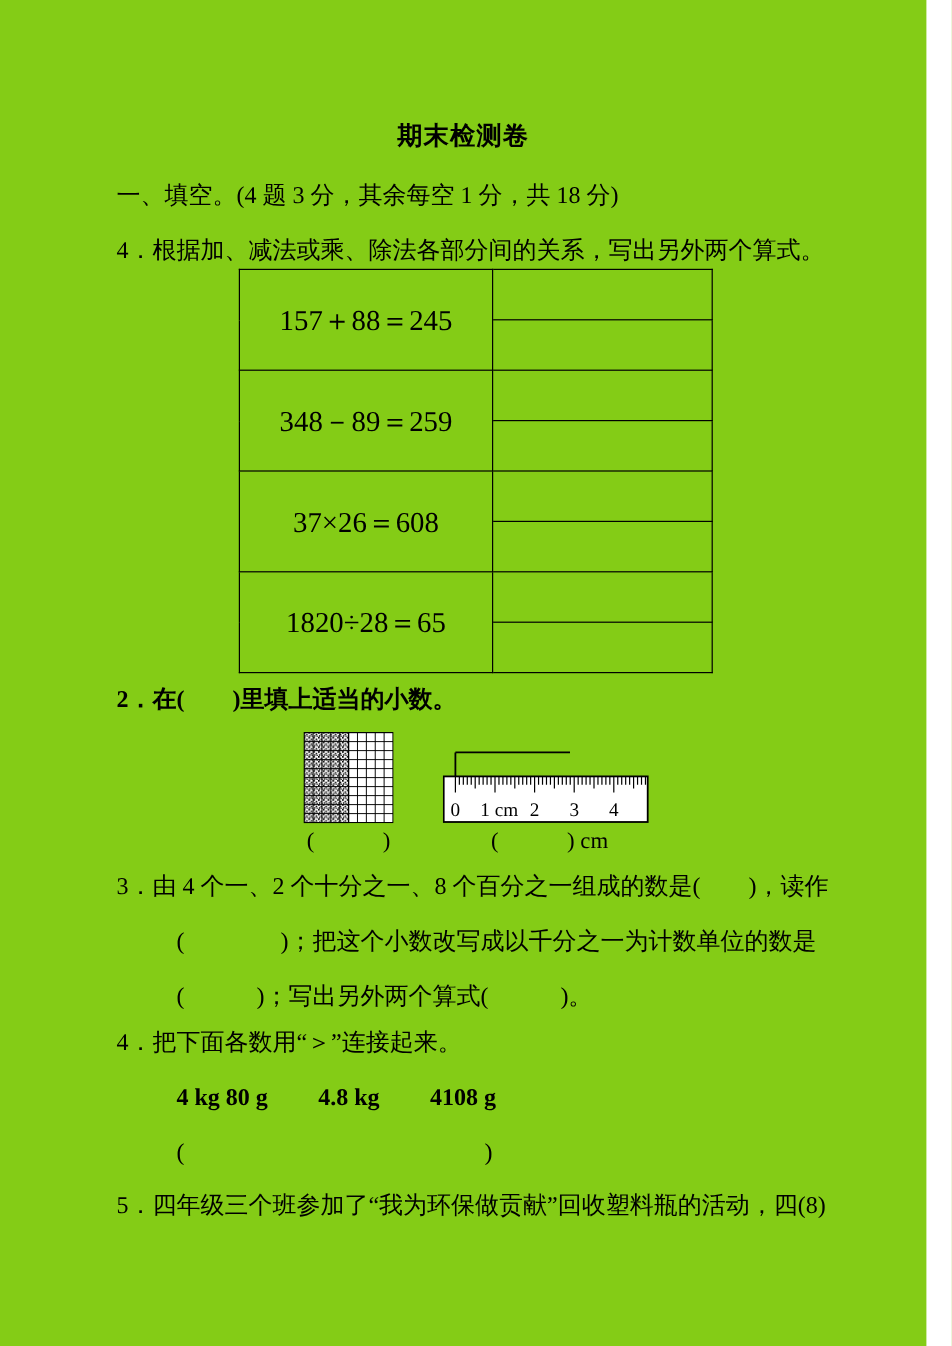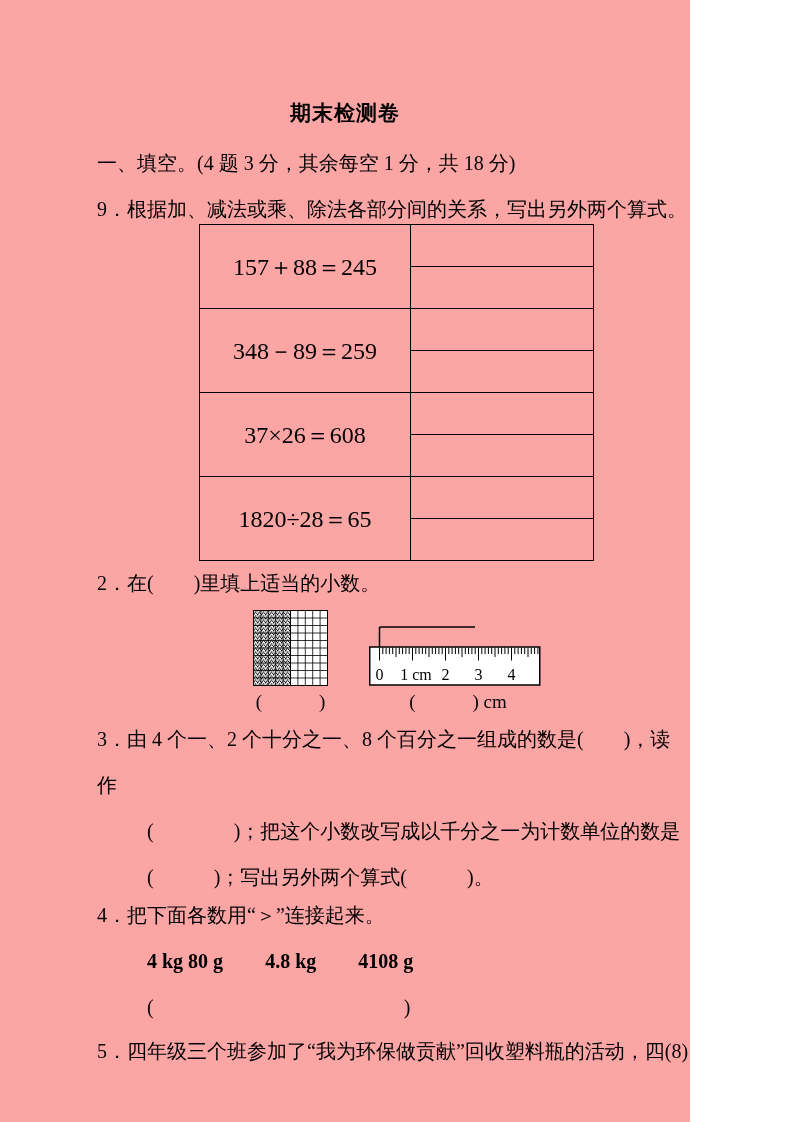--- a/index.html
+++ b/index.html
@@ -3,23 +3,23 @@
 <meta charset="utf-8">
 <style>
   html,body{margin:0;padding:0;background:#fff;}
   body{
     font-family:"Liberation Serif","DejaVu Serif",serif;
     color:#000;
     -webkit-font-smoothing:antialiased;
   }
   .page{
     position:relative;
-    width:690px;
+    width:772px;
     height:1122px;
-    background:#fca5a5;
+    background:#84cc16;
     overflow:hidden;
     box-sizing:border-box;
     padding-top:100px;
   }
   .exam-title{
     text-align:center;
     font-size:21px;
     font-weight:bold;
     line-height:26px;
     letter-spacing:1px;
@@ -48,21 +48,21 @@
     width:210px;
     text-align:center;
     vertical-align:middle;
     font-size:24px;
   }
   .ans-cell{
     width:182px;
     height:41px;
   }
   
-  .q2-text{margin-top:9px;}
+  .q2-text{margin-top:9px;font-weight:bold;}
   .figures{
     display:flex;
     align-items:flex-end;
     gap:41px;
     margin:14px 0 0 253px;
   }
   .fig{
     display:flex;
     flex-direction:column;
     align-items:center;
@@ -107,21 +107,21 @@
 </style>
 </head>
 <body>
 
 <div class="page">
 
   <div class="exam-title">期末检测卷</div>
 
   <div class="sec-heading">一、填空。(4 题 3 分，其余每空 1 分，共 18 分)</div>
 
-  <div class="q-line q1-text">9．根据加、减法或乘、除法各部分间的关系，写出另外两个算式。</div>
+  <div class="q-line q1-text">4．根据加、减法或乘、除法各部分间的关系，写出另外两个算式。</div>
 
   <table class="eq-table">
     <tbody>
       <tr>
         <td class="eq-cell" rowspan="2">157＋88＝245</td>
         <td class="ans-cell"></td>
       </tr>
       <tr>
           <td class="ans-cell"></td>
         </tr>

